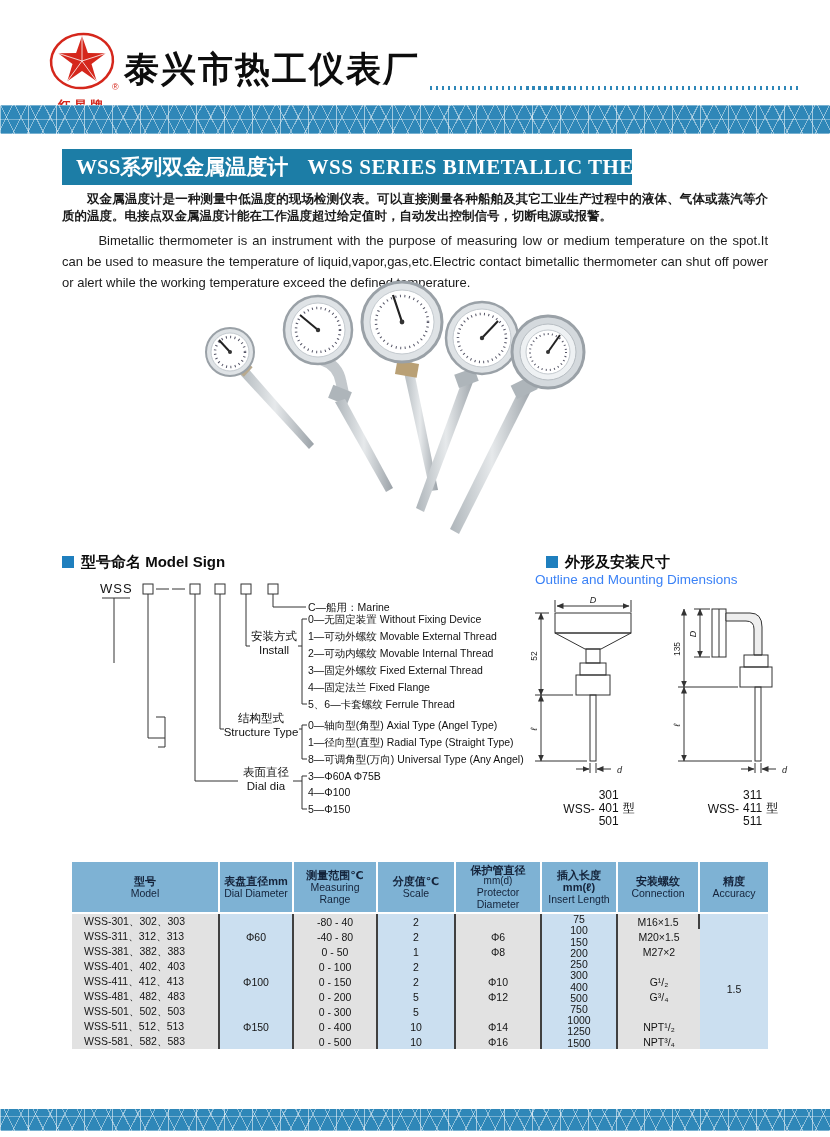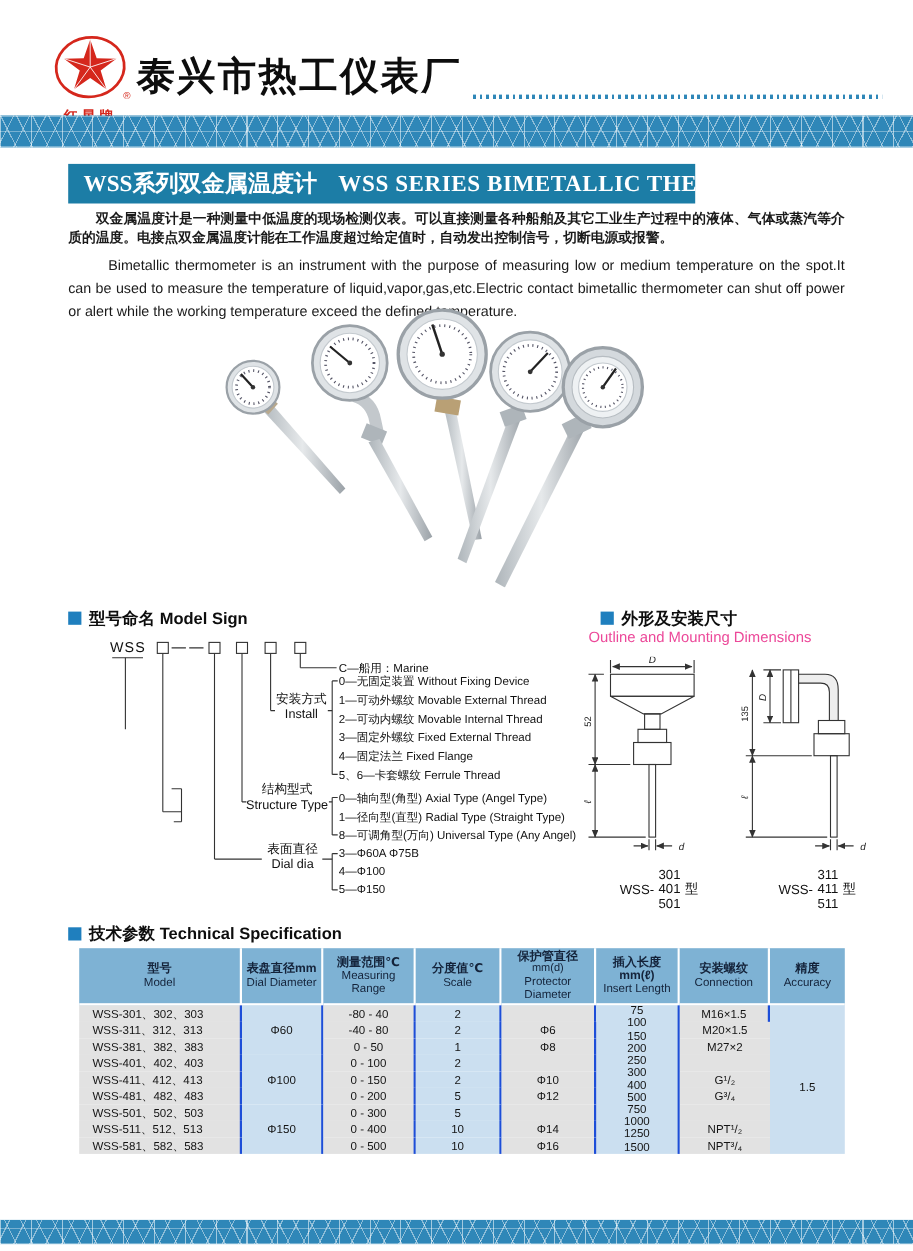--- a/index.html
+++ b/index.html
@@ -43,36 +43,36 @@
   
   #model-sign{position:absolute;left:62px;top:553px;width:470px;height:285px;}
   #ms-prefix{position:absolute;left:38px;top:28px;font-size:13px;letter-spacing:1px;}
   .ms-item{position:absolute;left:246px;font-size:10.5px;white-space:nowrap;color:#111;}
   .ms-label{position:absolute;font-size:11.5px;text-align:center;line-height:14px;color:#111;}
   #ms-type-label{position:absolute;left:8px;top:112px;font-size:11px;line-height:15px;white-space:nowrap;color:#111;}
   #ms-lines{position:absolute;left:0;top:0;pointer-events:none;}
 
   
   #outline{position:absolute;left:505px;top:553px;width:325px;height:290px;}
-  #outline .h2{position:absolute;left:30px;top:19px;font-size:13.5px;color:#ec4899;white-space:nowrap;}
+  #outline .h2{position:absolute;left:30px;top:19px;font-size:13.5px;color:#3b82f6;white-space:nowrap;}
   .drawing{position:absolute;top:44px;}
   .cap{position:absolute;top:236px;width:132px;display:flex;justify-content:center;align-items:center;
        gap:4px;font-size:12px;color:#111;}
   .cap .col{text-align:left;line-height:13px;}
 
   
   #spec-head{position:absolute;left:62px;top:840px;}
   #spec-table{position:absolute;left:72px;top:862px;width:696px;border-collapse:separate;border-spacing:0;table-layout:fixed;}
   #spec-table th{background:#7eb2d4;color:#14233a;border-right:2px solid #fff;border-bottom:2px solid #fff;
     height:48px;padding:1px 0;vertical-align:middle;font-weight:normal;}
   #spec-table th:last-child,#spec-table td:last-child{border-right:none;}
   #spec-table .th-cn{font-size:11px;font-weight:bold;line-height:12px;}
   #spec-table .th-sub{font-size:10px;line-height:10px;}
   #spec-table .th-en{font-size:10.5px;line-height:12px;}
-  #spec-table td{height:15px;font-size:10.5px;text-align:center;padding:0;border-right:2px solid #1d4ed8;
+  #spec-table td{height:15px;font-size:10.5px;text-align:center;padding:0;border-right:2px solid #404040;
     vertical-align:middle;color:#141414;}
   #spec-table td.model{text-align:left;padding-left:12px;}
   .cg{background:#e2e2e2;}
   .cb{background:#cbdff0;}
   td.insert-cell{vertical-align:top;}
   .ins-line{line-height:11.2px;font-size:10.5px;}
   td.acc-cell{vertical-align:top;padding-top:14px !important;}
 
   svg text{font-family:"Liberation Sans","DejaVu Sans",sans-serif;}
 </style>
@@ -336,24 +336,20 @@
       <span>WSS-</span>
       <span class="col">
         <div>311</div>
         <div>411</div>
         <div>511</div>
       </span>
       <span>型</span>
     </div>
   </div>
 
-  <div id="spec-head" class="sec-head">
-    <span class="sq"></span><span>技术参数</span>
-    <span>Technical Specification</span>
-  </div>
 
   <table id="spec-table">
     <colgroup>
       <col style="width:148px">
         <col style="width:74px">
         <col style="width:84px">
         <col style="width:78px">
       <col style="width:86px">
         <col style="width:76px">
         <col style="width:82px">

